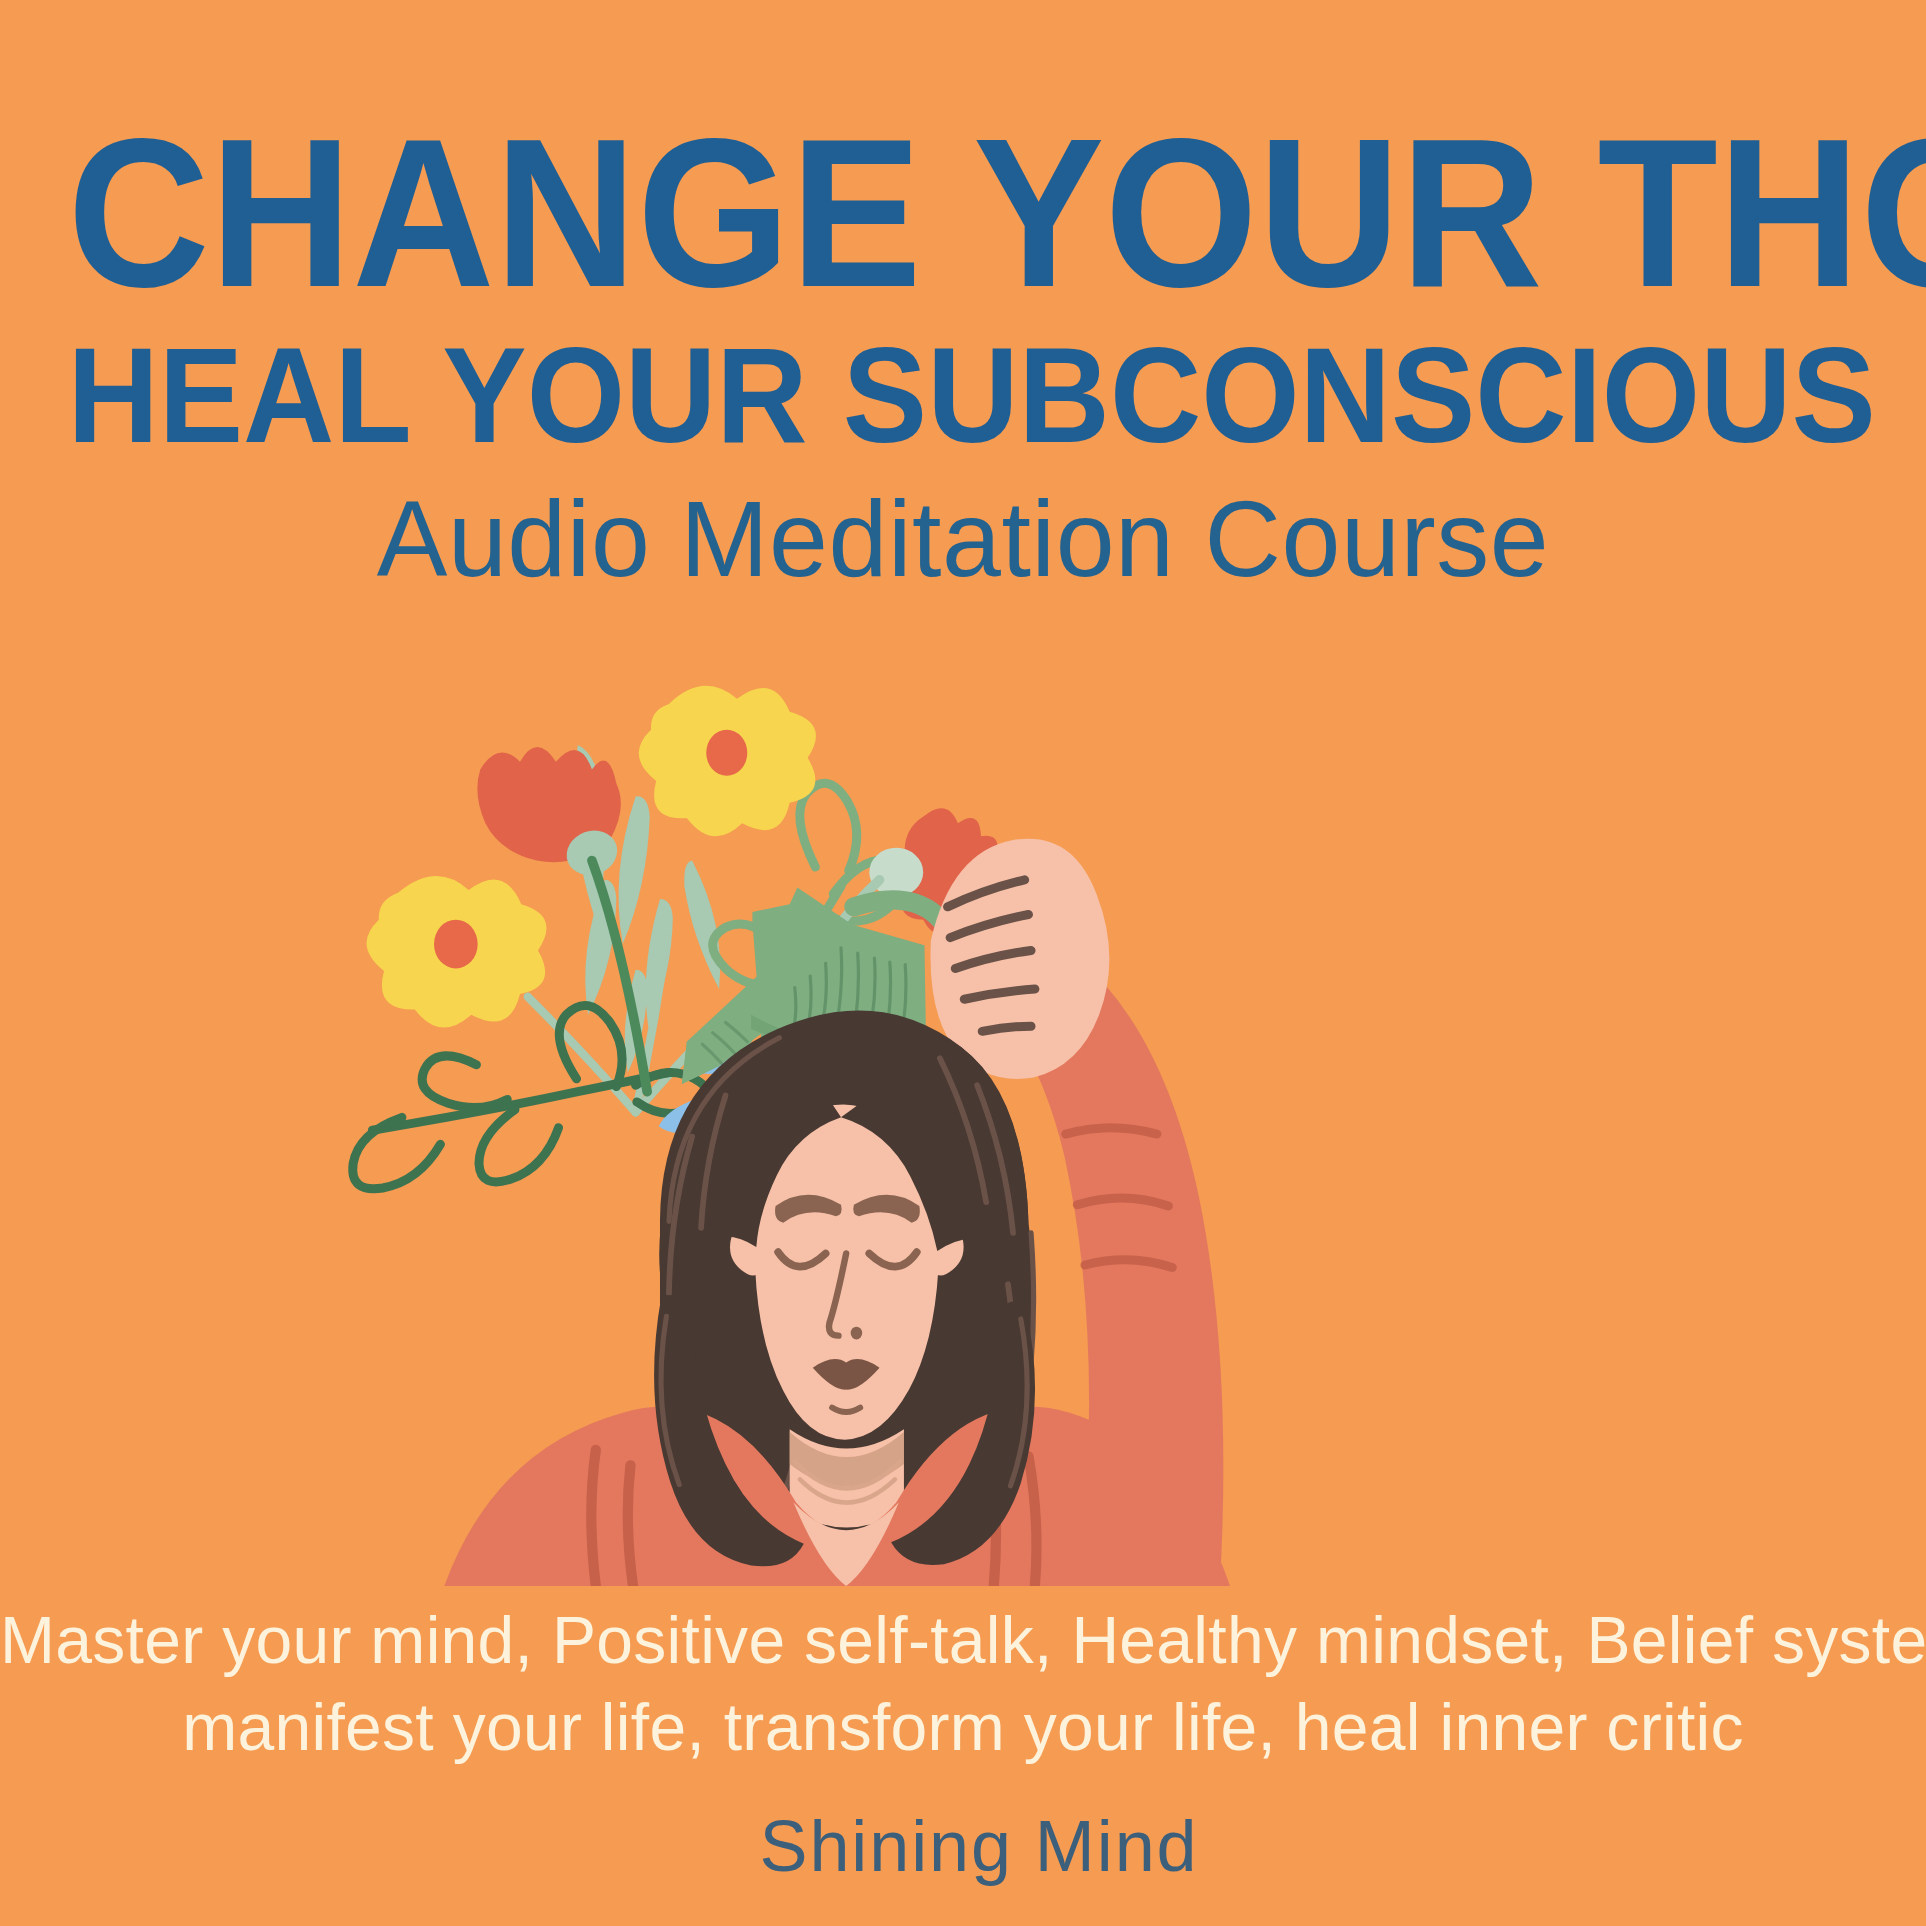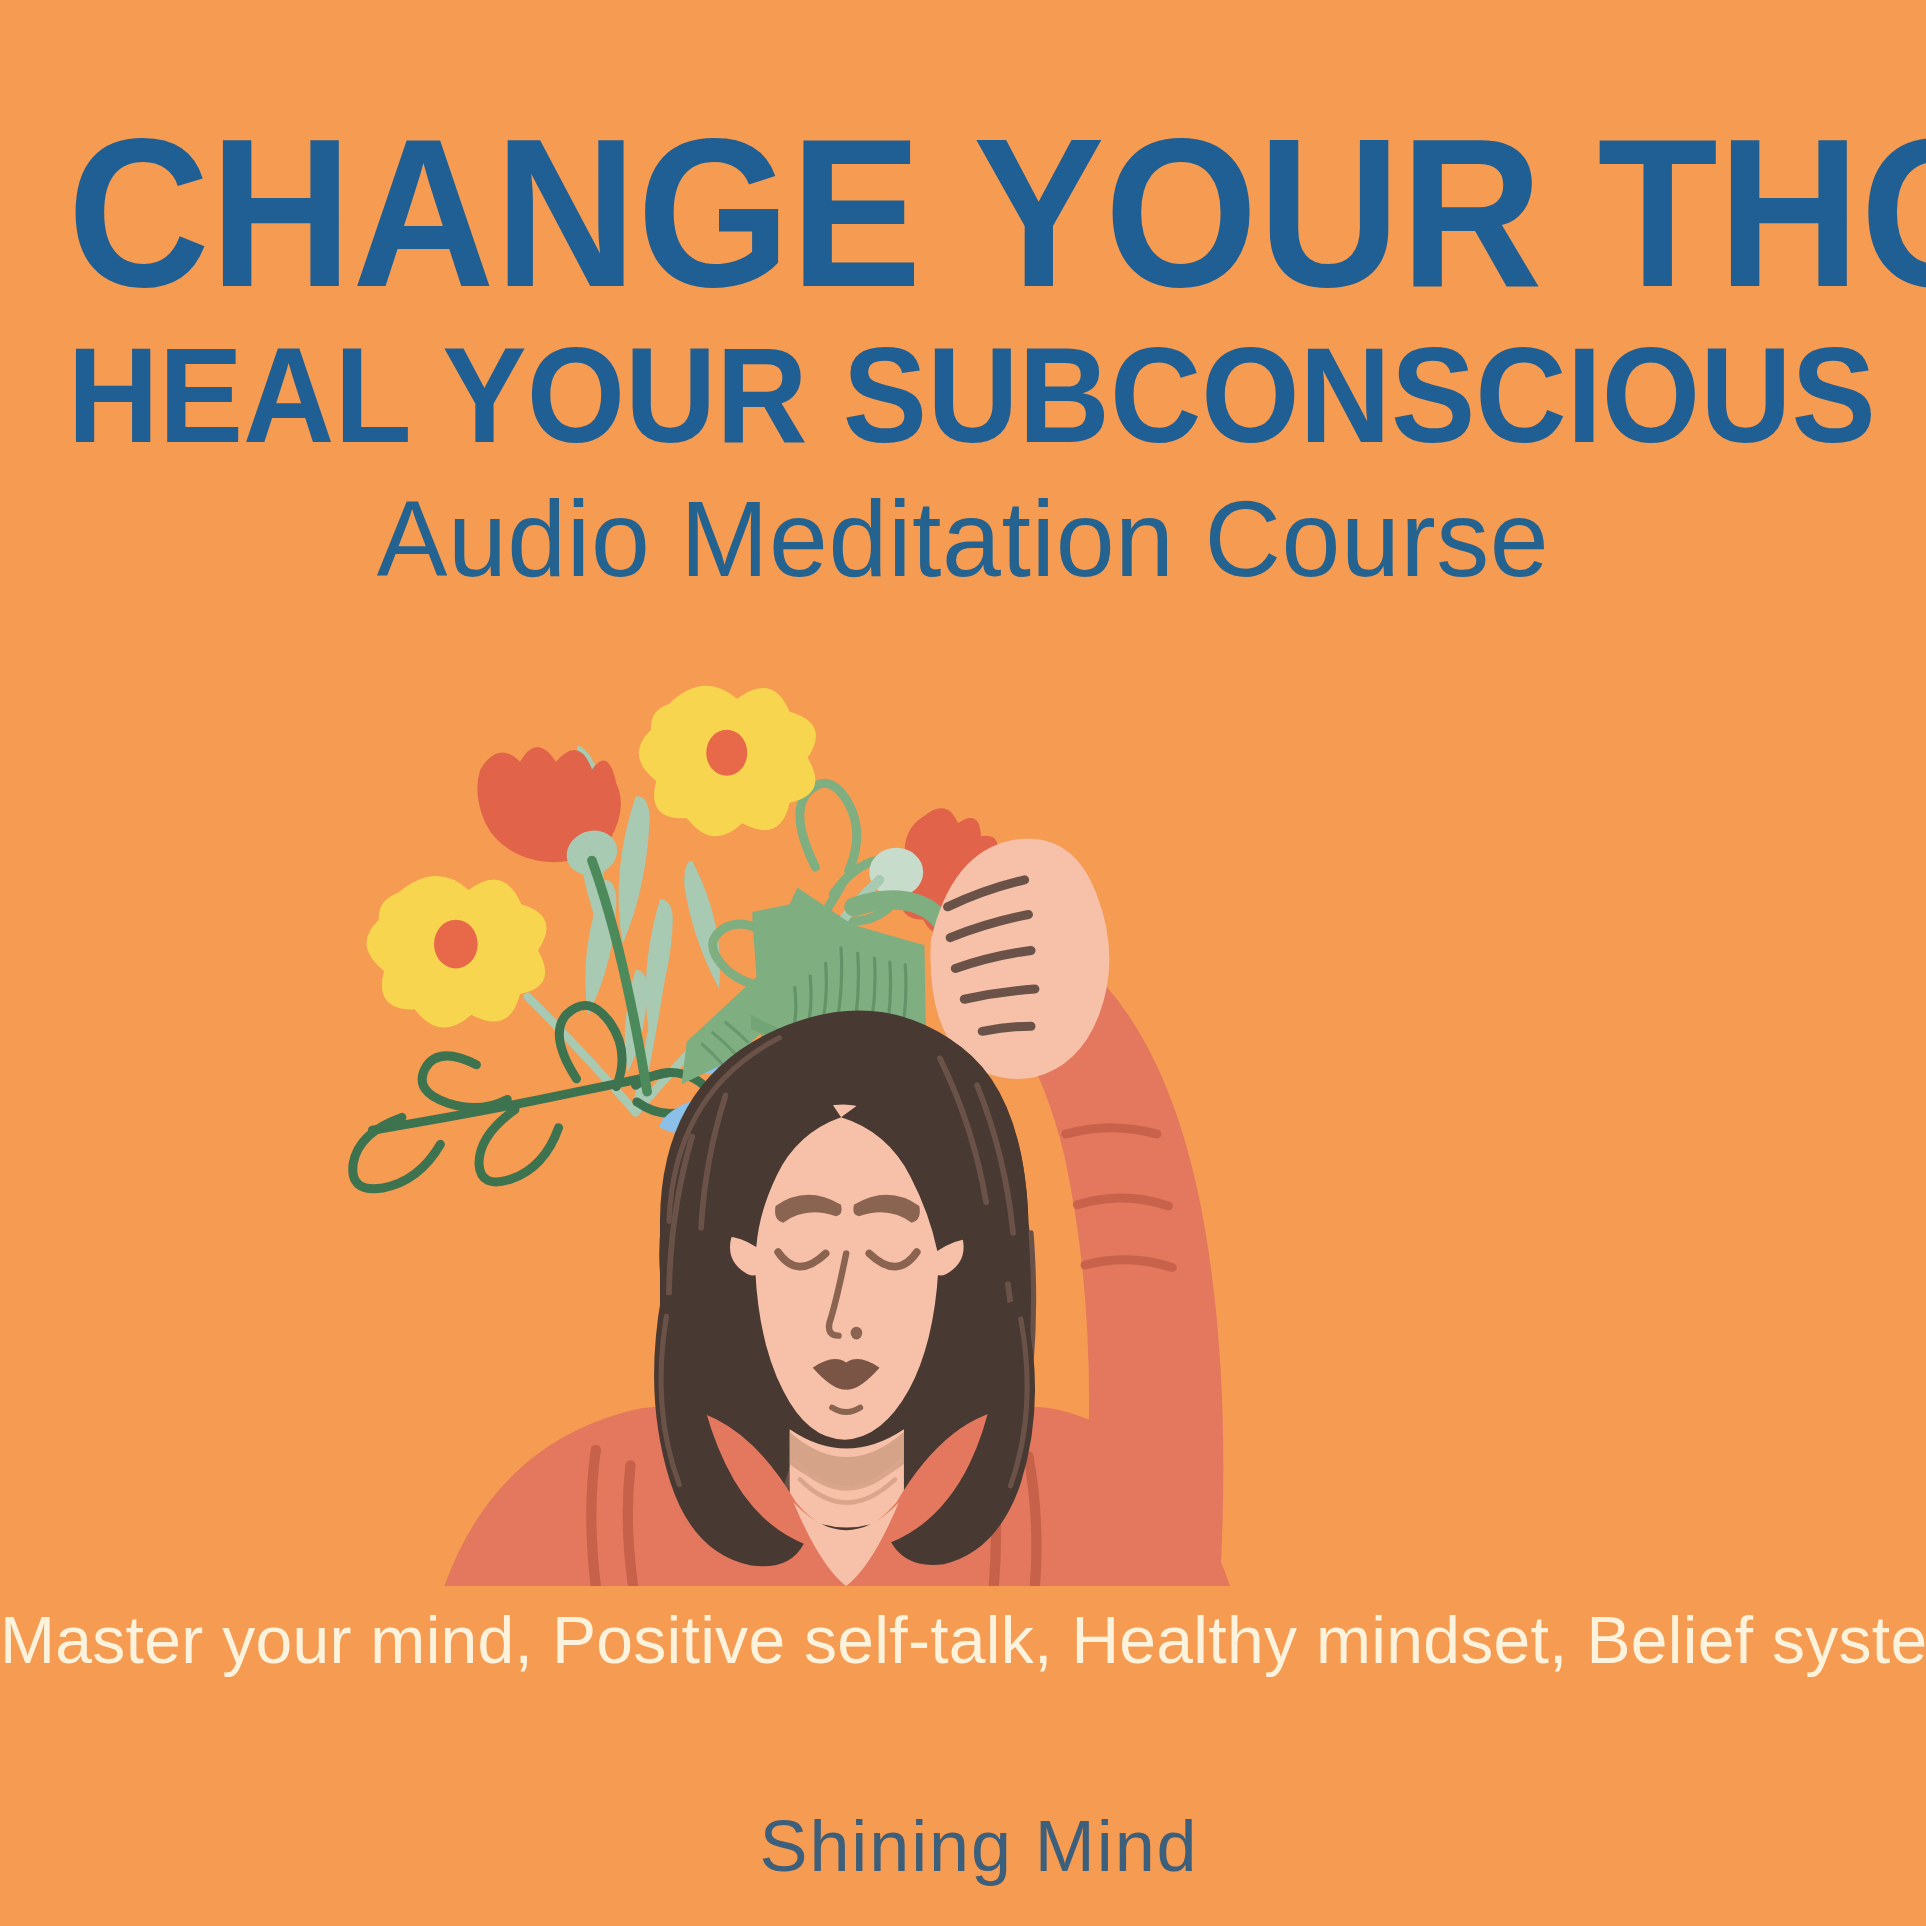--- a/index.html
+++ b/index.html
@@ -316,18 +316,19 @@
       </g>
       <g fill="none" stroke="#6B5248" stroke-width="8" stroke-linecap="round">
         <path d="M608 1010 Q584 1154 628 1272"></path>
         <path d="M1160 1014 Q1186 1156 1144 1274"></path>
       </g>
     </svg>
   </div>
 
   <div class="desc-block">
     <p class="desc-line">Master your mind, Positive self-talk, Healthy mindset, Belief system,</p>
+    <p class="desc-line">manifest your life, transform your life, heal inner critic</p>
   </div>
 
   <p class="author">Shining Mind</p>
 
 </div>
 
 
 </body></html>

